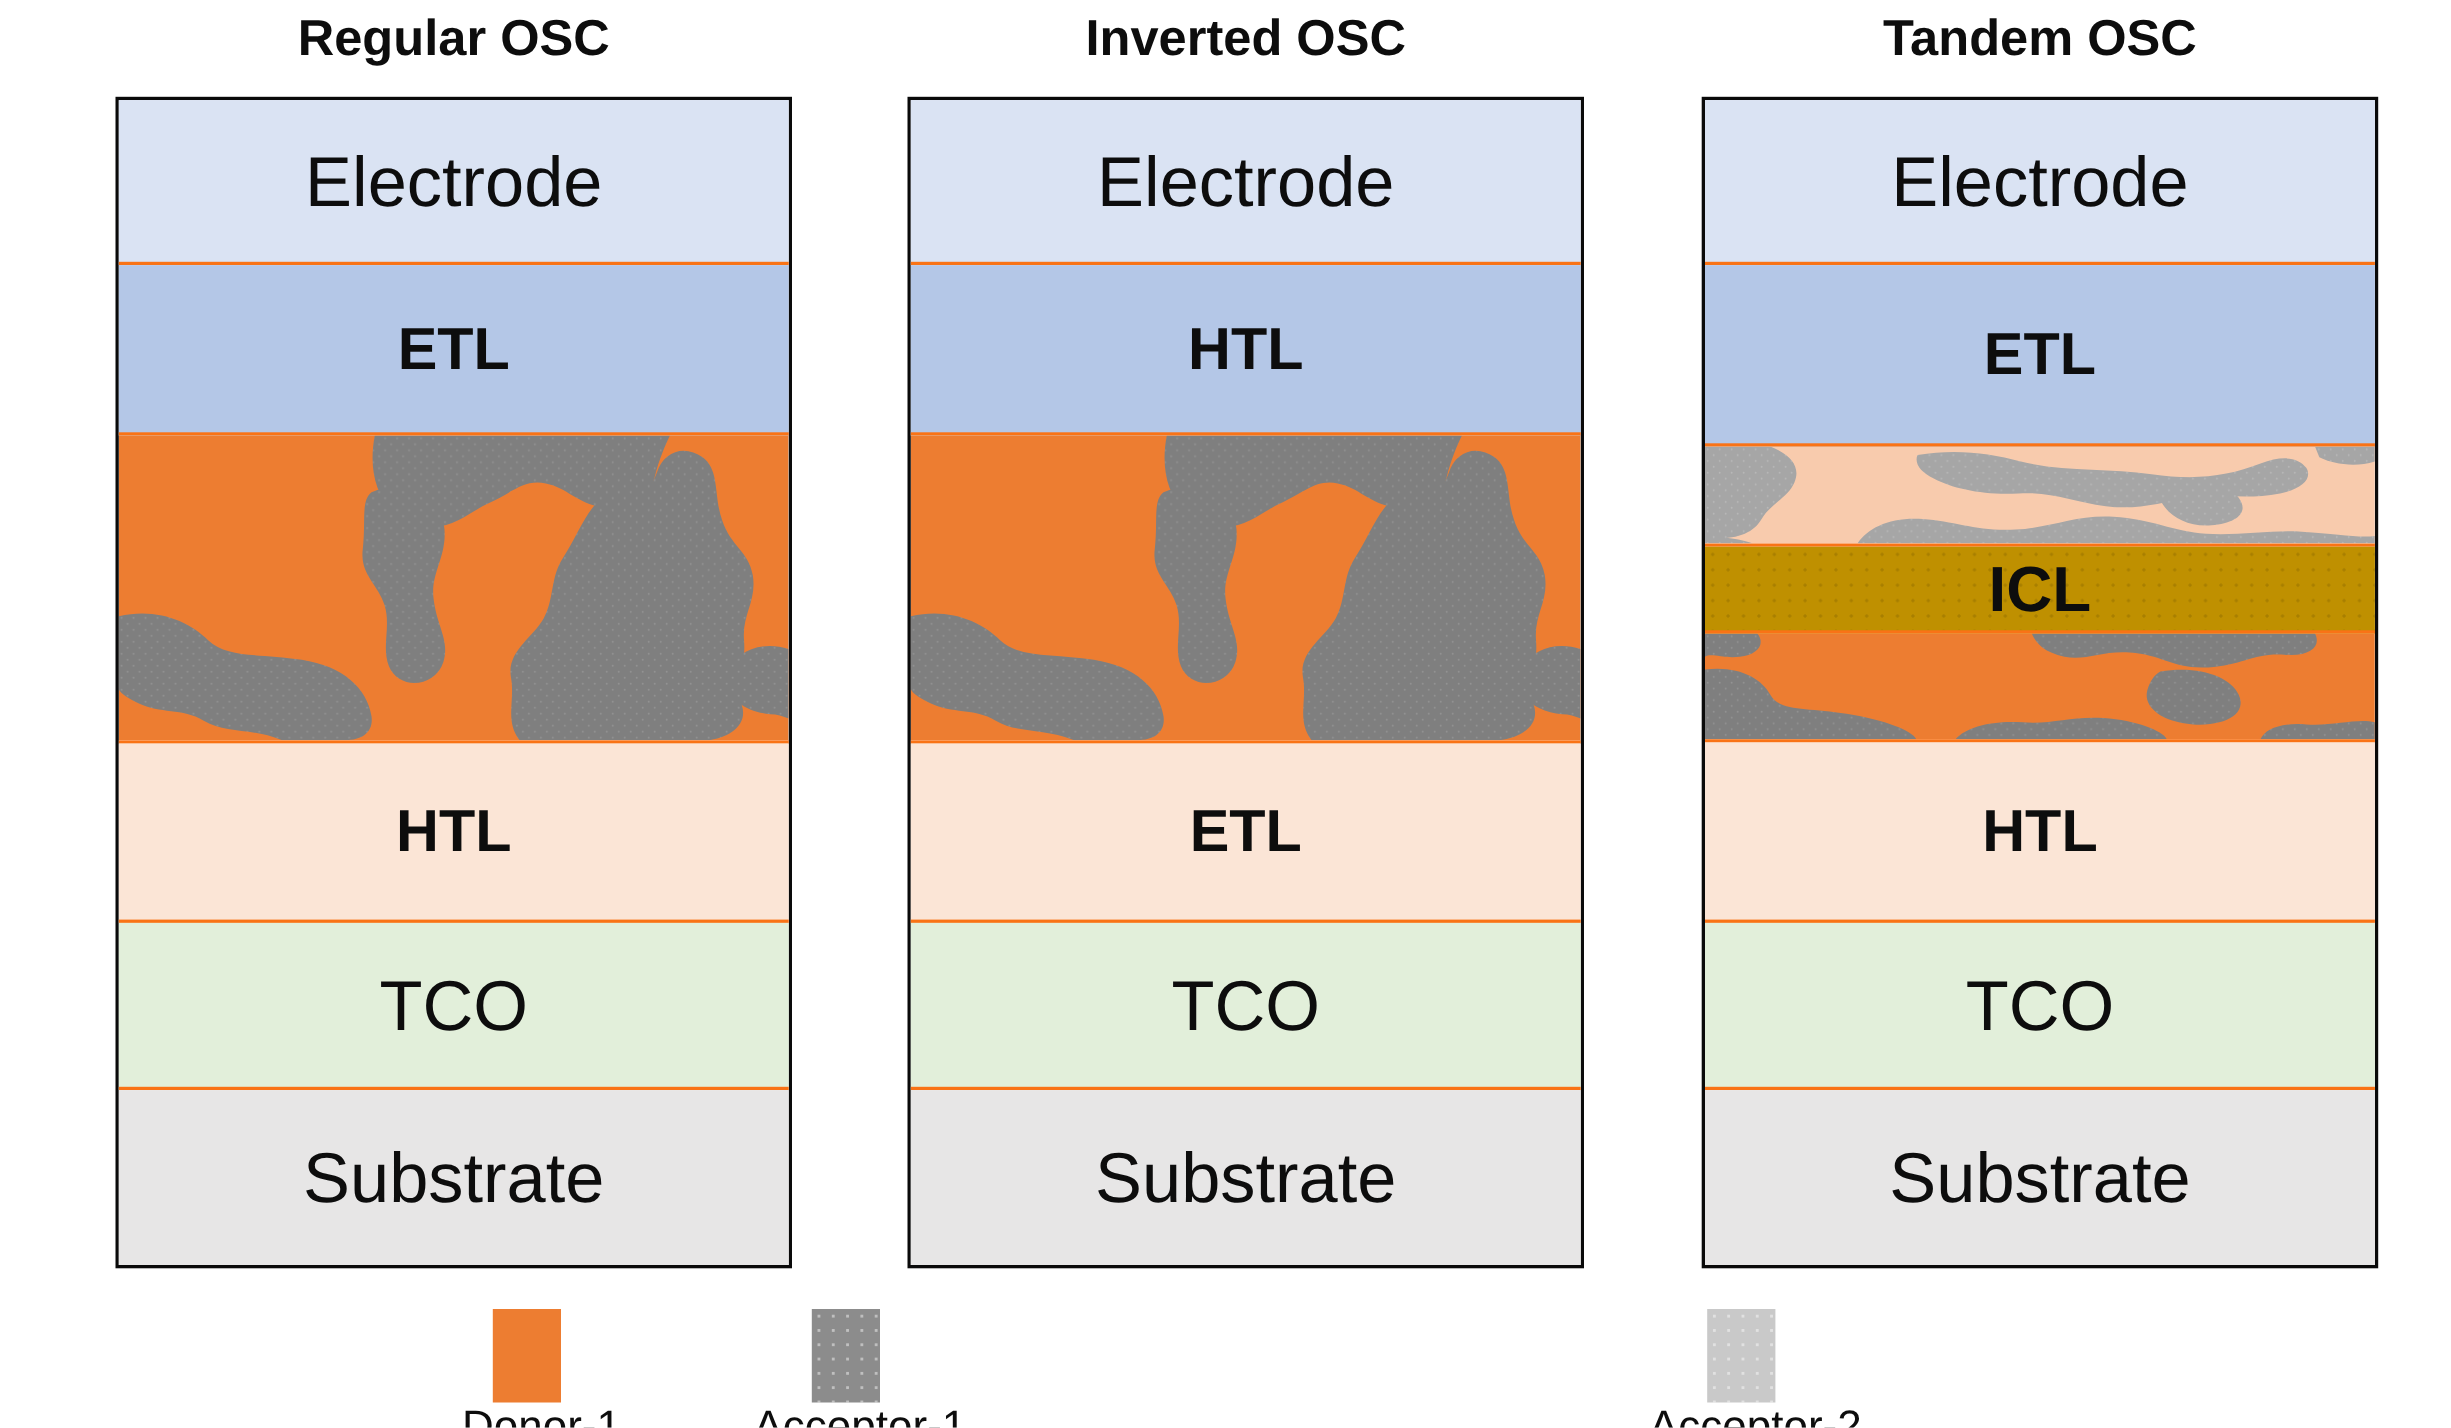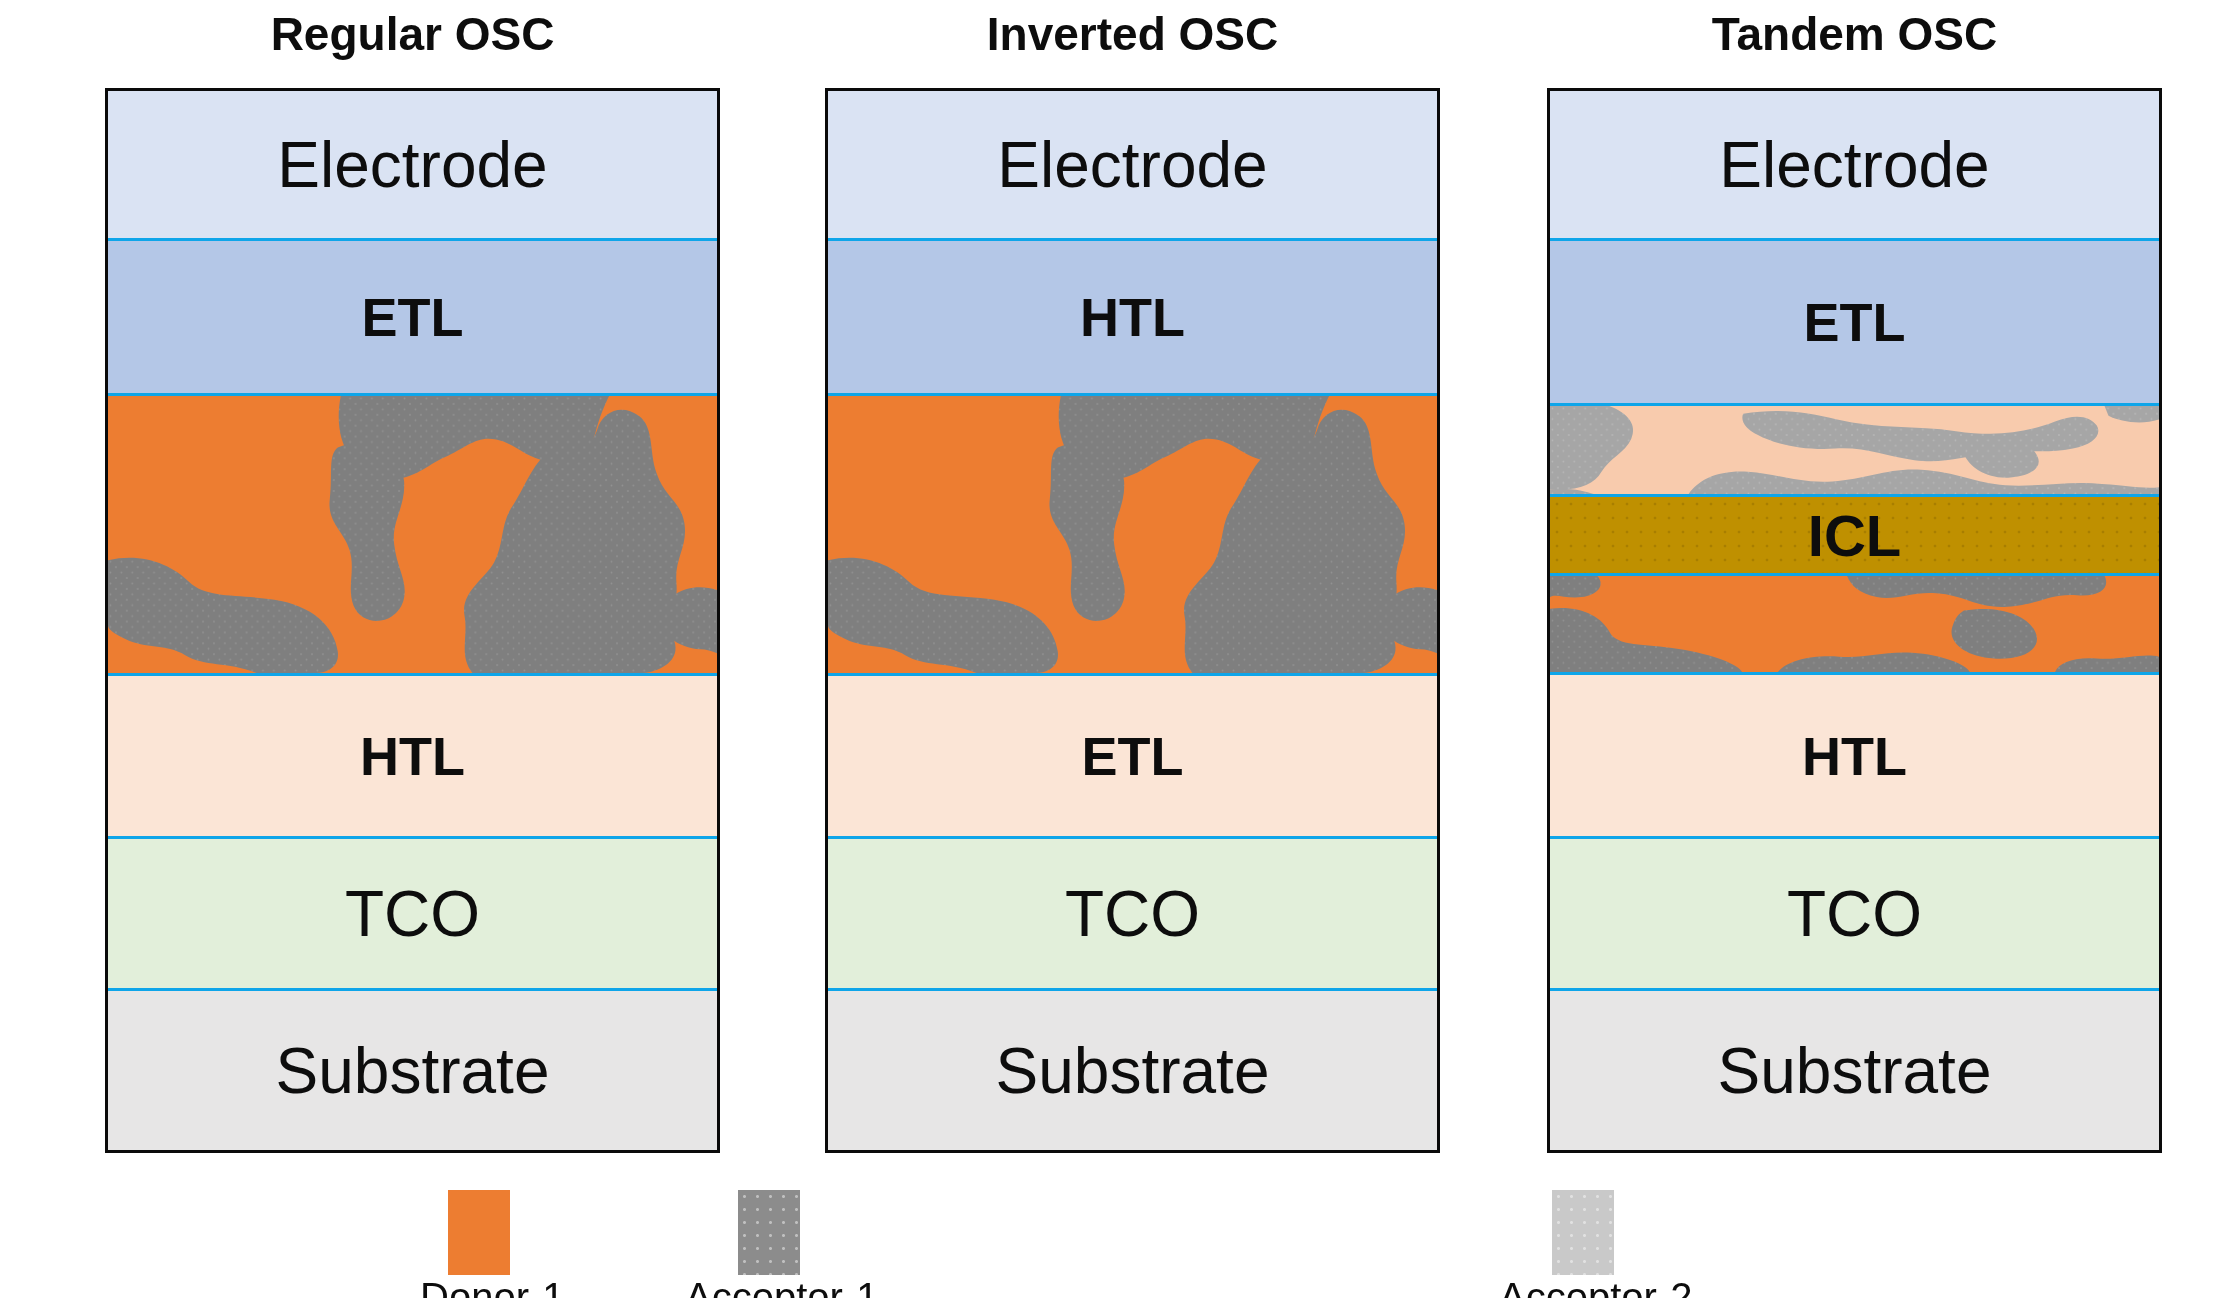--- a/index.html
+++ b/index.html
@@ -6,21 +6,21 @@
   .stage{position:relative;width:2192px;height:1298px;background:#ffffff;overflow:hidden;
          font-family:"Liberation Sans", sans-serif;color:#0d0d0d;}
   .panel-title{position:absolute;top:6px;height:56px;line-height:56px;text-align:center;
                font-size:46px;font-weight:bold;letter-spacing:0px;}
   .pt1{left:105px;width:615px;}
   .pt2{left:825px;width:615px;}
   .pt3{left:1547px;width:615px;}
   .panel{position:absolute;top:88px;width:615px;height:1065px;border:3px solid #0a0a0a;
          box-sizing:border-box;background:#fff;}
   .p1{left:105px;} .p2{left:825px;} .p3{left:1547px;}
-  .layer{position:relative;width:100%;box-sizing:border-box;border-bottom:3px solid #0ea5e9;
+  .layer{position:relative;width:100%;box-sizing:border-box;border-bottom:3px solid #f97316;
          display:flex;align-items:center;justify-content:center;overflow:hidden;}
   .layer:last-child{border-bottom:none;}
   .lab{font-size:64px;}
   .lab.bold{font-weight:bold;font-size:54px;}
   .lab.icl{font-weight:bold;font-size:58px;}
   
   .h-el{height:150px;} .h-etl{height:155px;} .h-act{height:280px;}
   .h-htl{height:163px;} .h-tco{height:152px;} .h-sub{height:159px;}
   
   .t-el{height:150px;} .t-etl{height:165px;} .t-b2{height:91px;} .t-icl{height:79px;}

